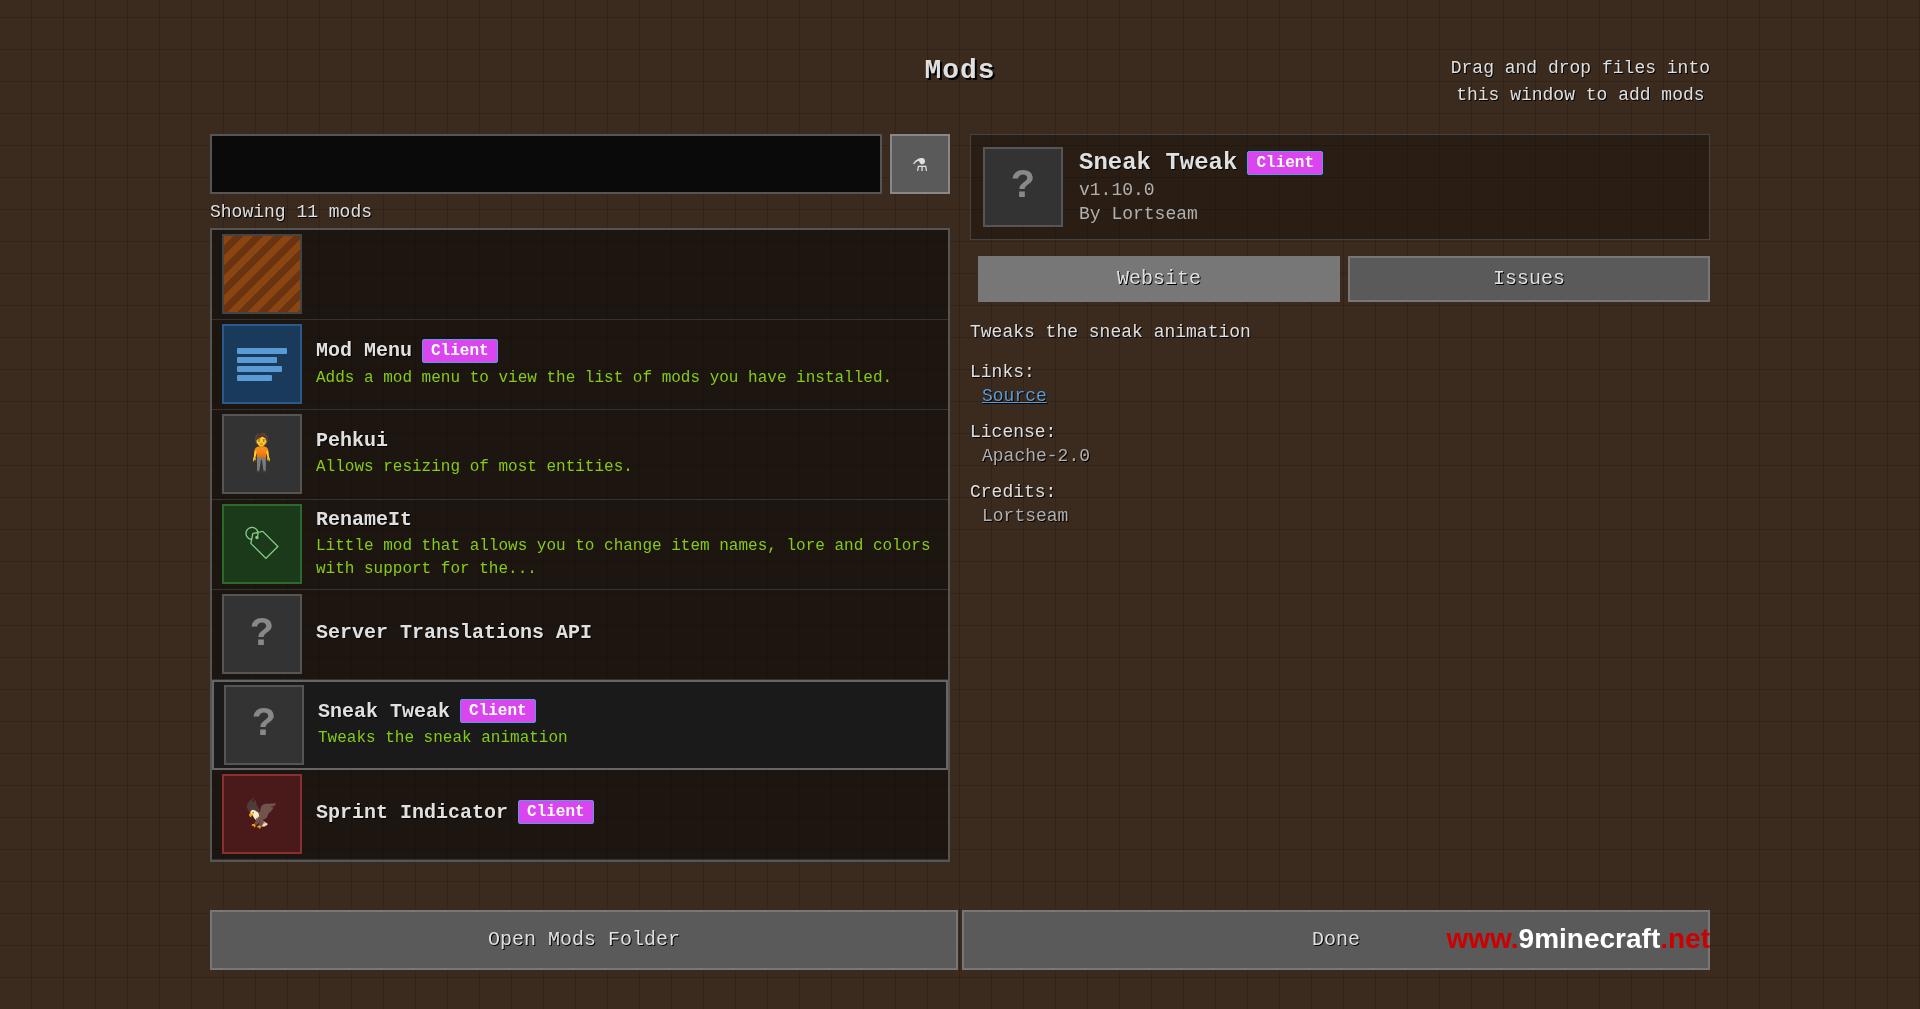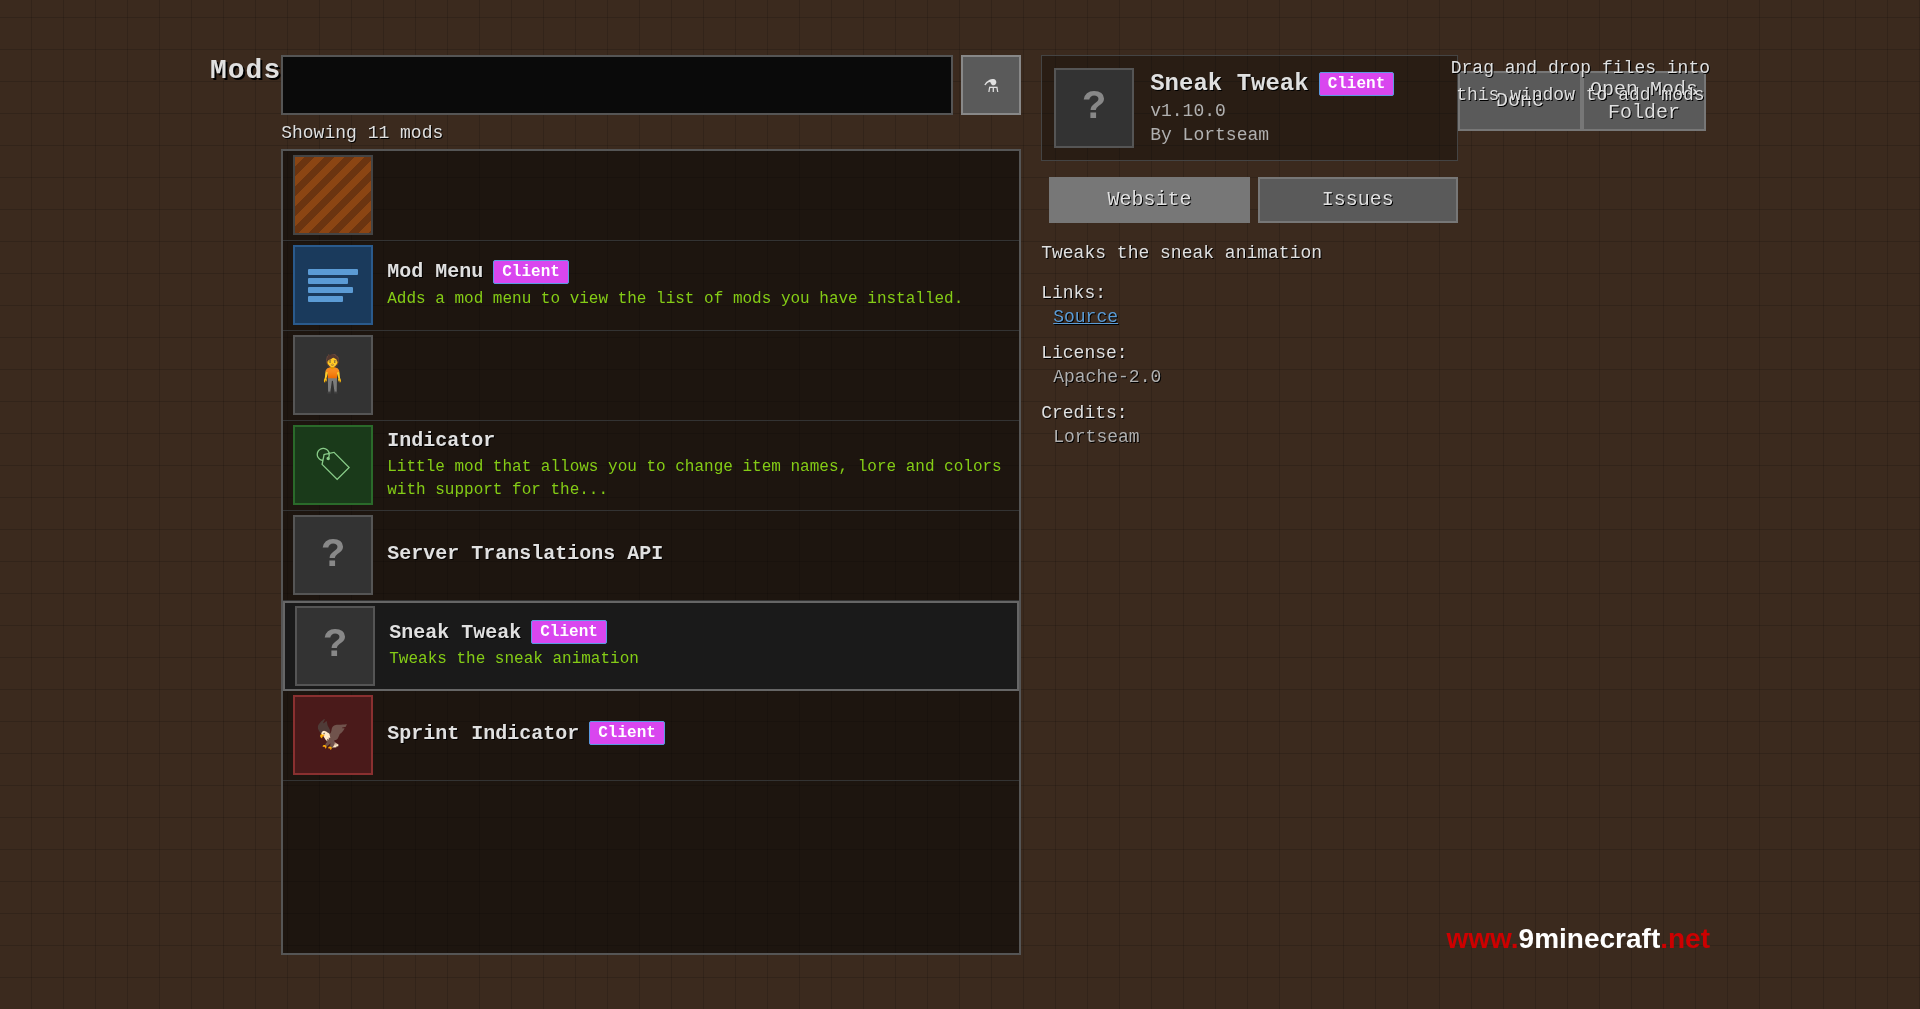--- a/index.html
+++ b/index.html
@@ -29,21 +29,23 @@
       display: flex;
       flex-direction: column;
       align-items: center;
       justify-content: center;
     }
 
     .main-container {
       width: 1500px;
       height: 900px;
       display: flex;
+      flex-direction: column;
       position: relative;
+      gap: 32px;
     }
 
     
     .title {
       text-align: center;
       font-size: 28px;
       color: #e0e0e0;
       margin-bottom: 16px;
       text-shadow: 2px 2px #000;
       letter-spacing: 1px;
@@ -479,29 +481,35 @@
               <span class="badge badge-client">Client</span>
             </div>
             <div class="mod-desc">Adds a mod menu to view the list of mods you have installed.</div>
           </div>
         </div>
 
         <div class="mod-item">
           <div class="mod-icon gray-icon">
             <span class="icon-person">🧍</span>
           </div>
+          <div class="mod-info">
+            <div class="mod-name-row">
+              <span class="mod-name">Pehkui</span>
+            </div>
+            <div class="mod-desc">Allows resizing of most entities.</div>
+          </div>
         </div>
 
         <div class="mod-item">
           <div class="mod-icon green-icon">
             <span class="icon-tag">🏷</span>
           </div>
           <div class="mod-info">
             <div class="mod-name-row">
-              <span class="mod-name">Indicator</span>
+              <span class="mod-name">RenameIt</span>
             </div>
             <div class="mod-desc">Little mod that allows you to change item names, lore and colors with support for the...</div>
           </div>
         </div>
 
         <div class="mod-item">
           <div class="mod-icon gray-icon">
             <span class="icon-question">?</span>
           </div>
           <div class="mod-info">
@@ -573,20 +581,20 @@
 
         <div class="detail-section">
           <div class="detail-label">Credits:</div>
           <div class="detail-value">Lortseam</div>
         </div>
       </div>
     </div>
   </div>
 
   <div class="bottom-buttons">
+    <button class="bottom-btn bottom-btn-left">Open Mods Folder</button>
     <button class="bottom-btn">Done</button>
-    <button class="bottom-btn bottom-btn-left">Open Mods Folder</button>
   </div>
 
   <div class="watermark">
     <span class="watermark-9">www.</span><span class="watermark-mine">9minecraft</span><span class="watermark-craft">.net</span>
   </div>
 </div>
 
 </body></html>

